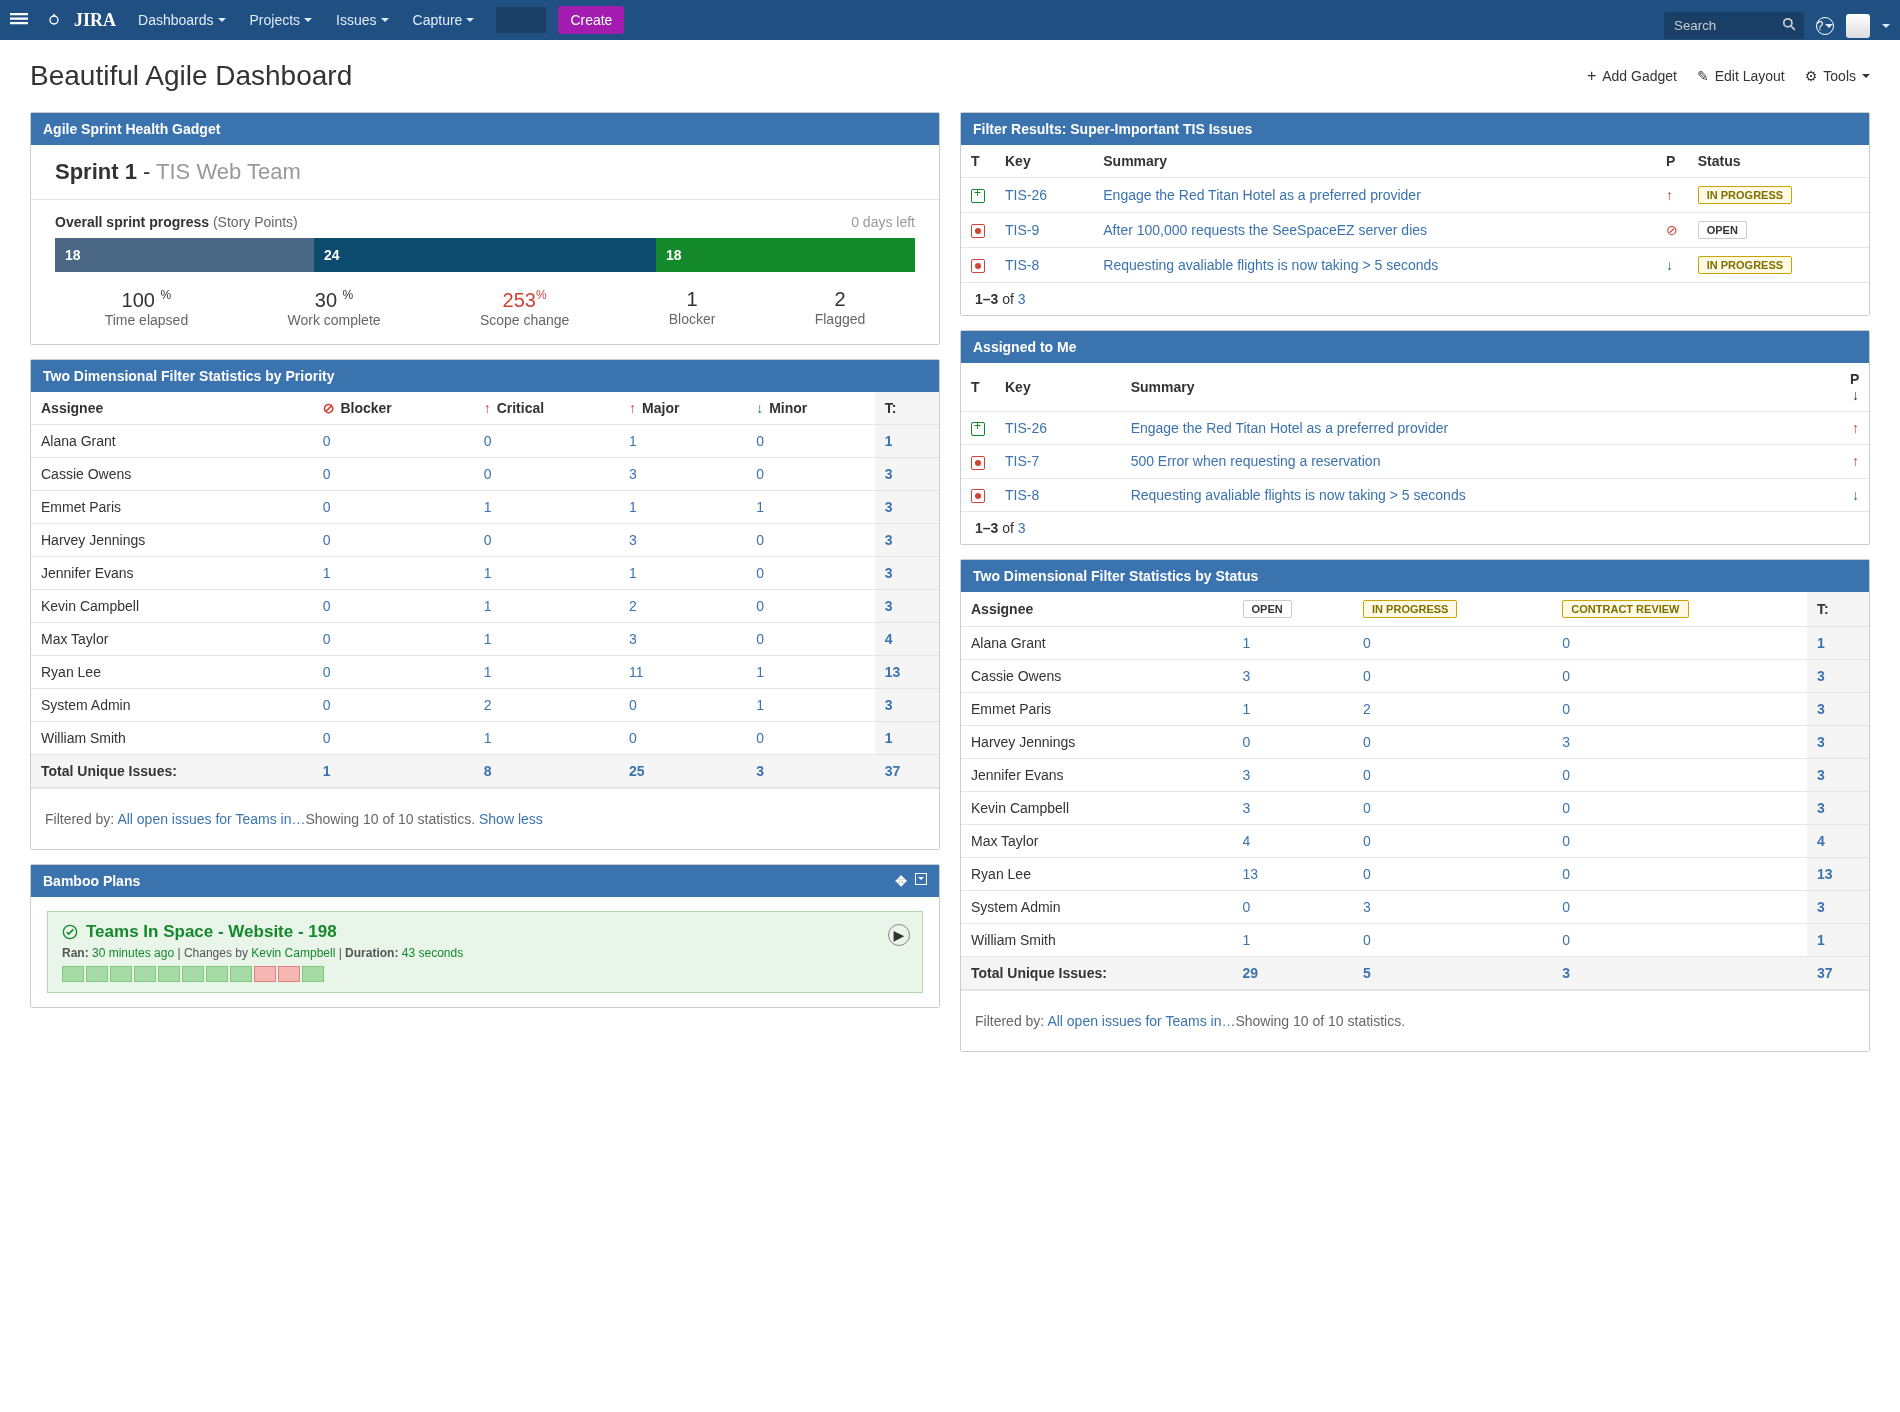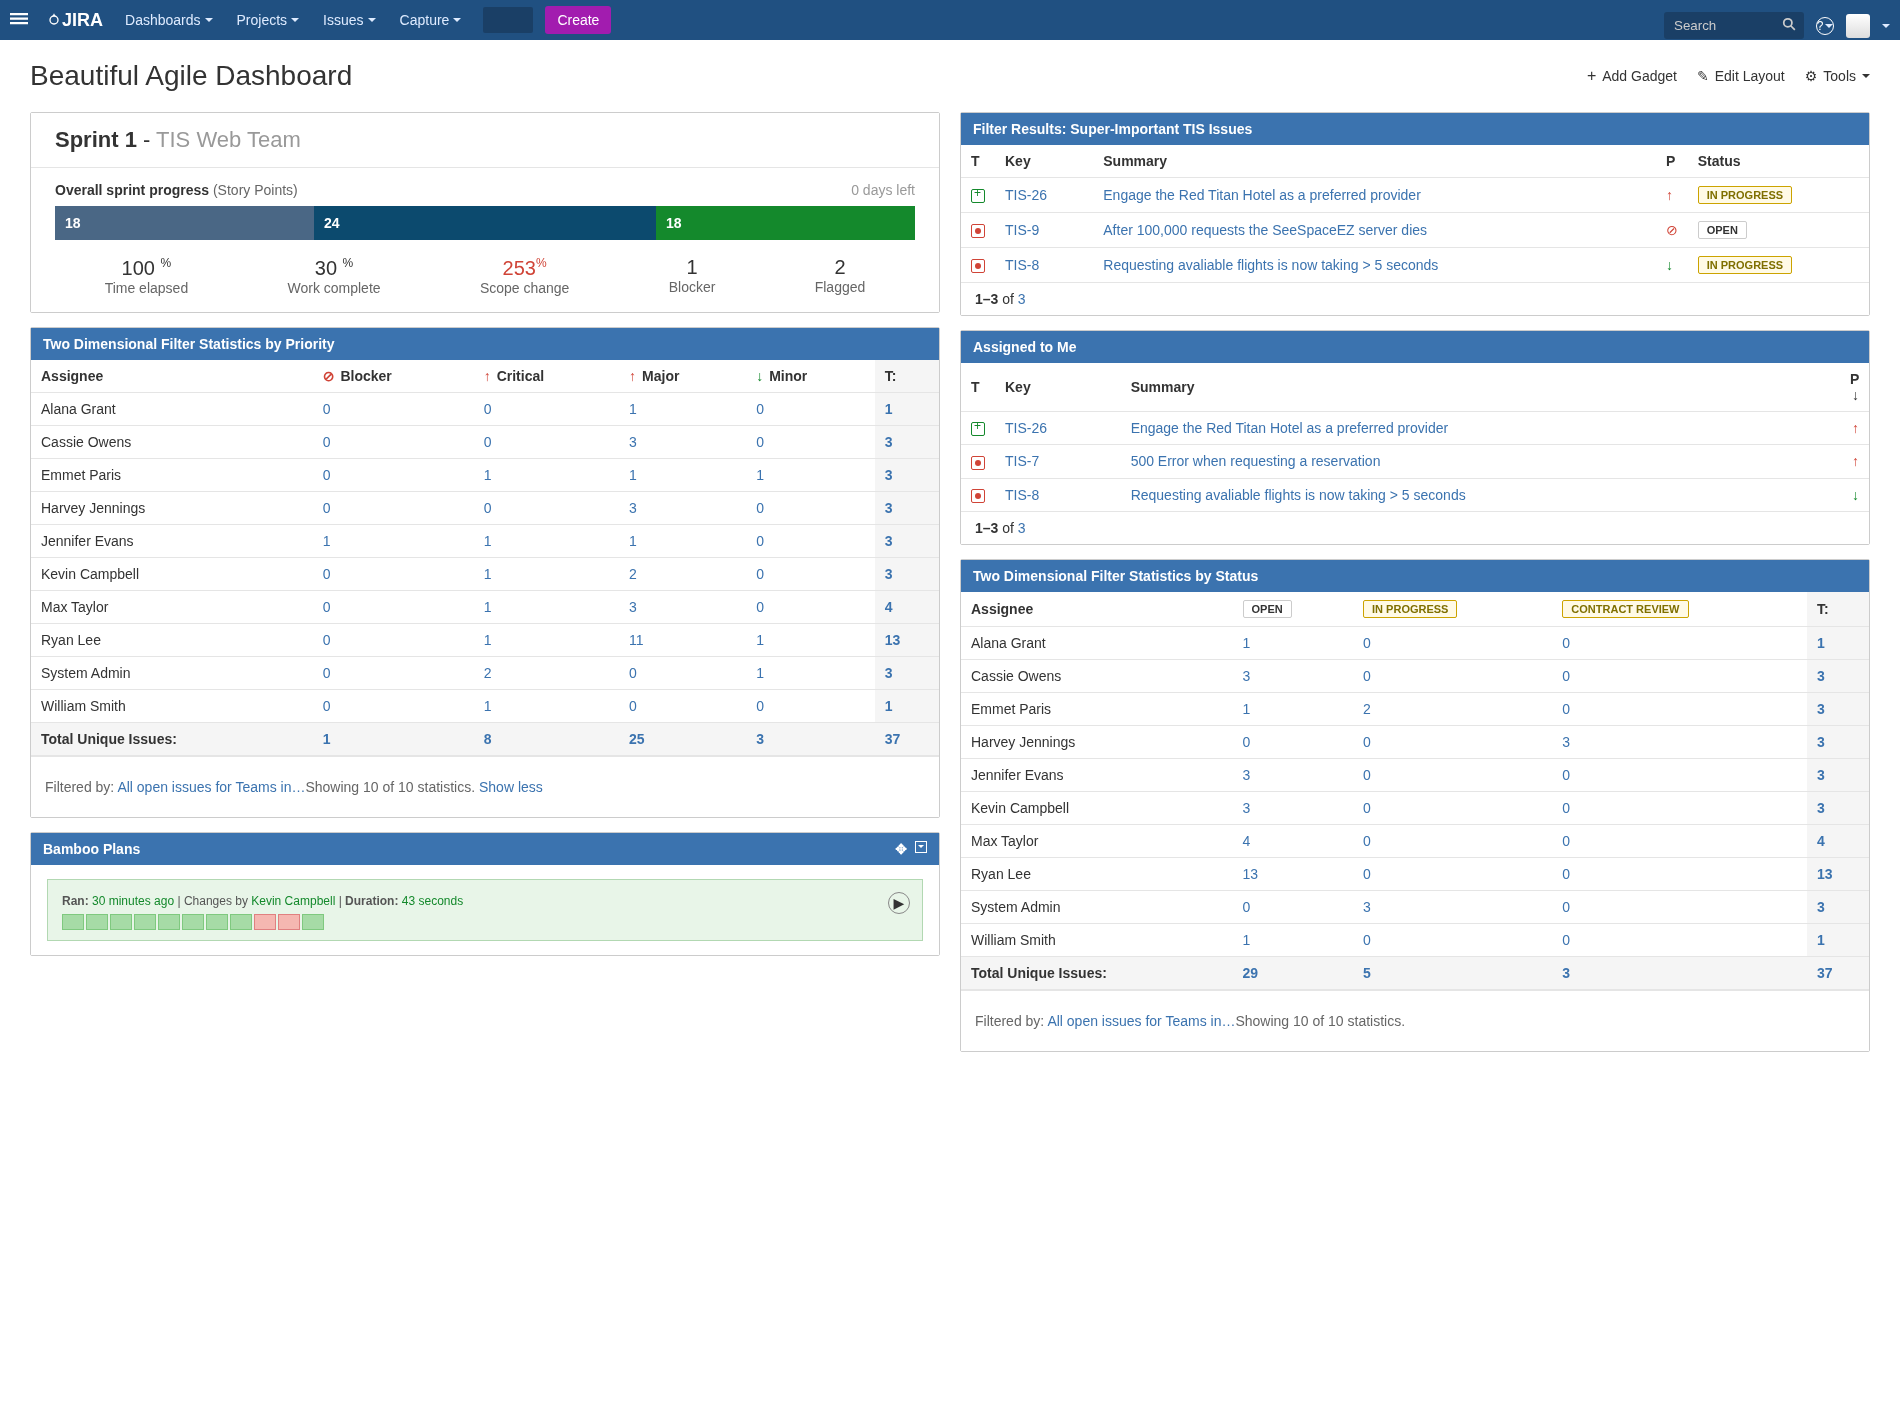--- a/index.html
+++ b/index.html
@@ -1,19 +1,19 @@
 <!DOCTYPE html>
 <html><head>
 <meta charset="utf-8">
 <style>
 * { box-sizing: border-box; margin: 0; padding: 0; }
 body { font-family: -apple-system, Helvetica, Arial, sans-serif; font-size: 14px; color: #333; background: #fff; }
 .topnav { background: #205081; color: #fff; height: 40px; display: flex; align-items: center; padding: 0 10px; }
 .topnav .menu-icon { width: 24px; cursor: pointer; }
-.topnav .logo { font-weight: bold; font-size: 18px; margin: 0 12px; display: flex; align-items: center; gap:0; }
+.topnav .logo { font-weight: bold; font-size: 18px; margin: 0 12px; display: flex; align-items: center; gap:12px;font-family:Liberation Serif, serif; }
 .topnav .nav-items { display: flex; gap: 4px; align-items: center; }
 .topnav .nav-item { padding: 0 10px; cursor: pointer; color: #deebff; display:flex; align-items:center; gap:4px; height:40px; }
 .topnav .spacer-box { width: 50px; height: 26px; background: #1a3f66; margin: 0 8px; border-radius:2px; }
 .topnav .create-btn { background: #a21caf; padding: 6px 12px; border-radius: 3px; cursor: pointer; }
 .topnav .right { margin-left: auto; display: flex; align-items: center; gap: 12px; margin-top: 11px; }
 .topnav input.search { background: #1a3f66; border: none; color: #fff; padding: 6px 30px 6px 10px; width: 140px; border-radius: 3px; }
 .topnav input.search::placeholder { color: #ccc; }
 .topnav .search-wrap { position: relative; }
 .topnav .search-icon { position: absolute; right: 8px; top: 5px; color: #ccc; }
 .topnav .help-icon { border:1.5px solid #fff; border-radius:50%; width:18px; height:18px; display:flex; align-items:center; justify-content:center; font-size:12px; }
@@ -170,20 +170,21 @@
         <span class="caret caret-dark"></span>
       </div>
   </div>
 </div>
 
 <div class="dash-body">
 
   <div class="col">
 
     <div class="gadget">
+      <div class="gadget-header">Agile Sprint Health Gadget</div>
       <div class="gadget-body np">
         <div class="sprint-title">
           <b>Sprint 1</b> - <span class="team">TIS Web Team</span>
         </div>
         <div class="sprint-sub">
           <div><span class="label">Overall sprint progress</span> <span class="paren">(Story Points)</span></div>
           <div class="days">0 days left</div>
         </div>
         <div class="progress-bar-row">
           <div class="progress-seg seg-a" style="flex:18">18</div>
@@ -350,20 +351,27 @@
     <div class="gadget">
       <div class="gadget-header">
         <span>Bamboo Plans</span>
         <span class="right-icons">
           <span>✥</span>
           <span class="drop-icon"></span>
         </span>
       </div>
       <div class="gadget-body">
         <div class="bamboo-box">
+          <div class="bamboo-title">
+            <svg width="16" height="16" viewBox="0 0 24 24">
+                <circle cx="12" cy="12" r="10" fill="none" stroke="#14892c" stroke-width="2"></circle>
+                <path d="M7 12 L10 15 L17 8" fill="none" stroke="#14892c" stroke-width="2.5"></path>
+              </svg>
+            <span>Teams In Space - Website - 198</span>
+          </div>
           <div class="bamboo-meta">
             <b>Ran:</b> <span class="t">30 minutes ago</span> | <span>Changes by</span> <span class="t">Kevin Campbell</span> | <b>Duration:</b> <span class="t">43 seconds</span>
           </div>
           <div class="bamboo-bars" id="bamboo-bars">
               <span></span>
               <span></span>
               <span></span>
               <span></span>
               <span></span>
               <span></span>

